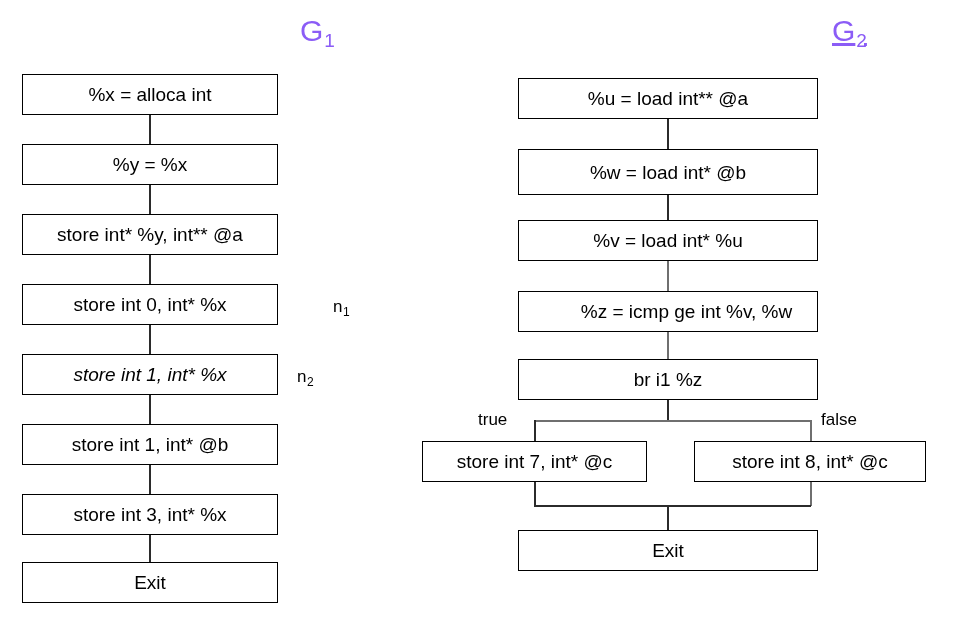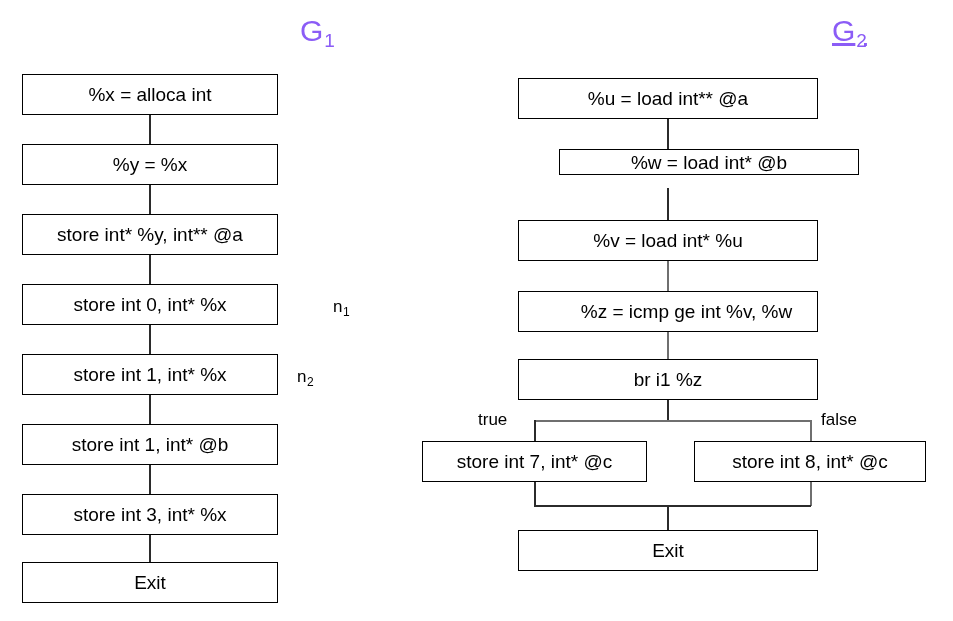--- a/index.html
+++ b/index.html
@@ -106,21 +106,21 @@
     <span>store int* %y, int** @a</span>
   </div>
 
   <div class="node" style="left:22px; top:284px; width:256px; height:41px;">
     <span>store int 0, int* %x</span>
   </div>
   <div class="side-label" style="left:297px; top:298px;margin-left:36px;">
     <span>n</span><span class="sub">1</span>
   </div>
 
-  <div class="node" style="left:22px; top:354px; width:256px; height:41px;">
+  <div class="node" style="left:22px; top:354px; width:256px; height:41px;font-style:italic;">
     <span>store int 1, int* %x</span>
   </div>
   <div class="side-label" style="left:297px; top:368px;">
     <span>n</span><span class="sub">2</span>
   </div>
 
   <div class="node" style="left:22px; top:424px; width:256px; height:41px;">
     <span>store int 1, int* @b</span>
   </div>
 
@@ -148,21 +148,21 @@
 
   <div class="edge edge-v" style="left:534px; top:482px; height:24px;"></div>
   <div class="edge edge-v edge-light" style="left:810px; top:482px; height:24px;"></div>
   <div class="edge edge-h" style="left:534px; top:505px; width:277px;"></div>
   <div class="edge edge-v" style="left:667px; top:505px; height:27px;"></div>
 
   <div class="node" style="left:518px; top:78px; width:300px; height:41px;">
     <span>%u = load int** @a</span>
   </div>
 
-  <div class="node" style="left:518px; top:149px; width:300px; height:26px;margin-left:41px;">
+  <div class="node" style="left:518px; top:149px; width:300px; height:46px;">
     <span>%w = load int* @b</span>
   </div>
 
   <div class="node" style="left:518px; top:220px; width:300px; height:41px;">
     <span>%v = load int* %u</span>
   </div>
 
   <div class="node" style="left:518px; top:291px; width:300px; height:41px;padding-left:37px;">
     <span>%z = icmp ge int %v, %w</span>
   </div>

